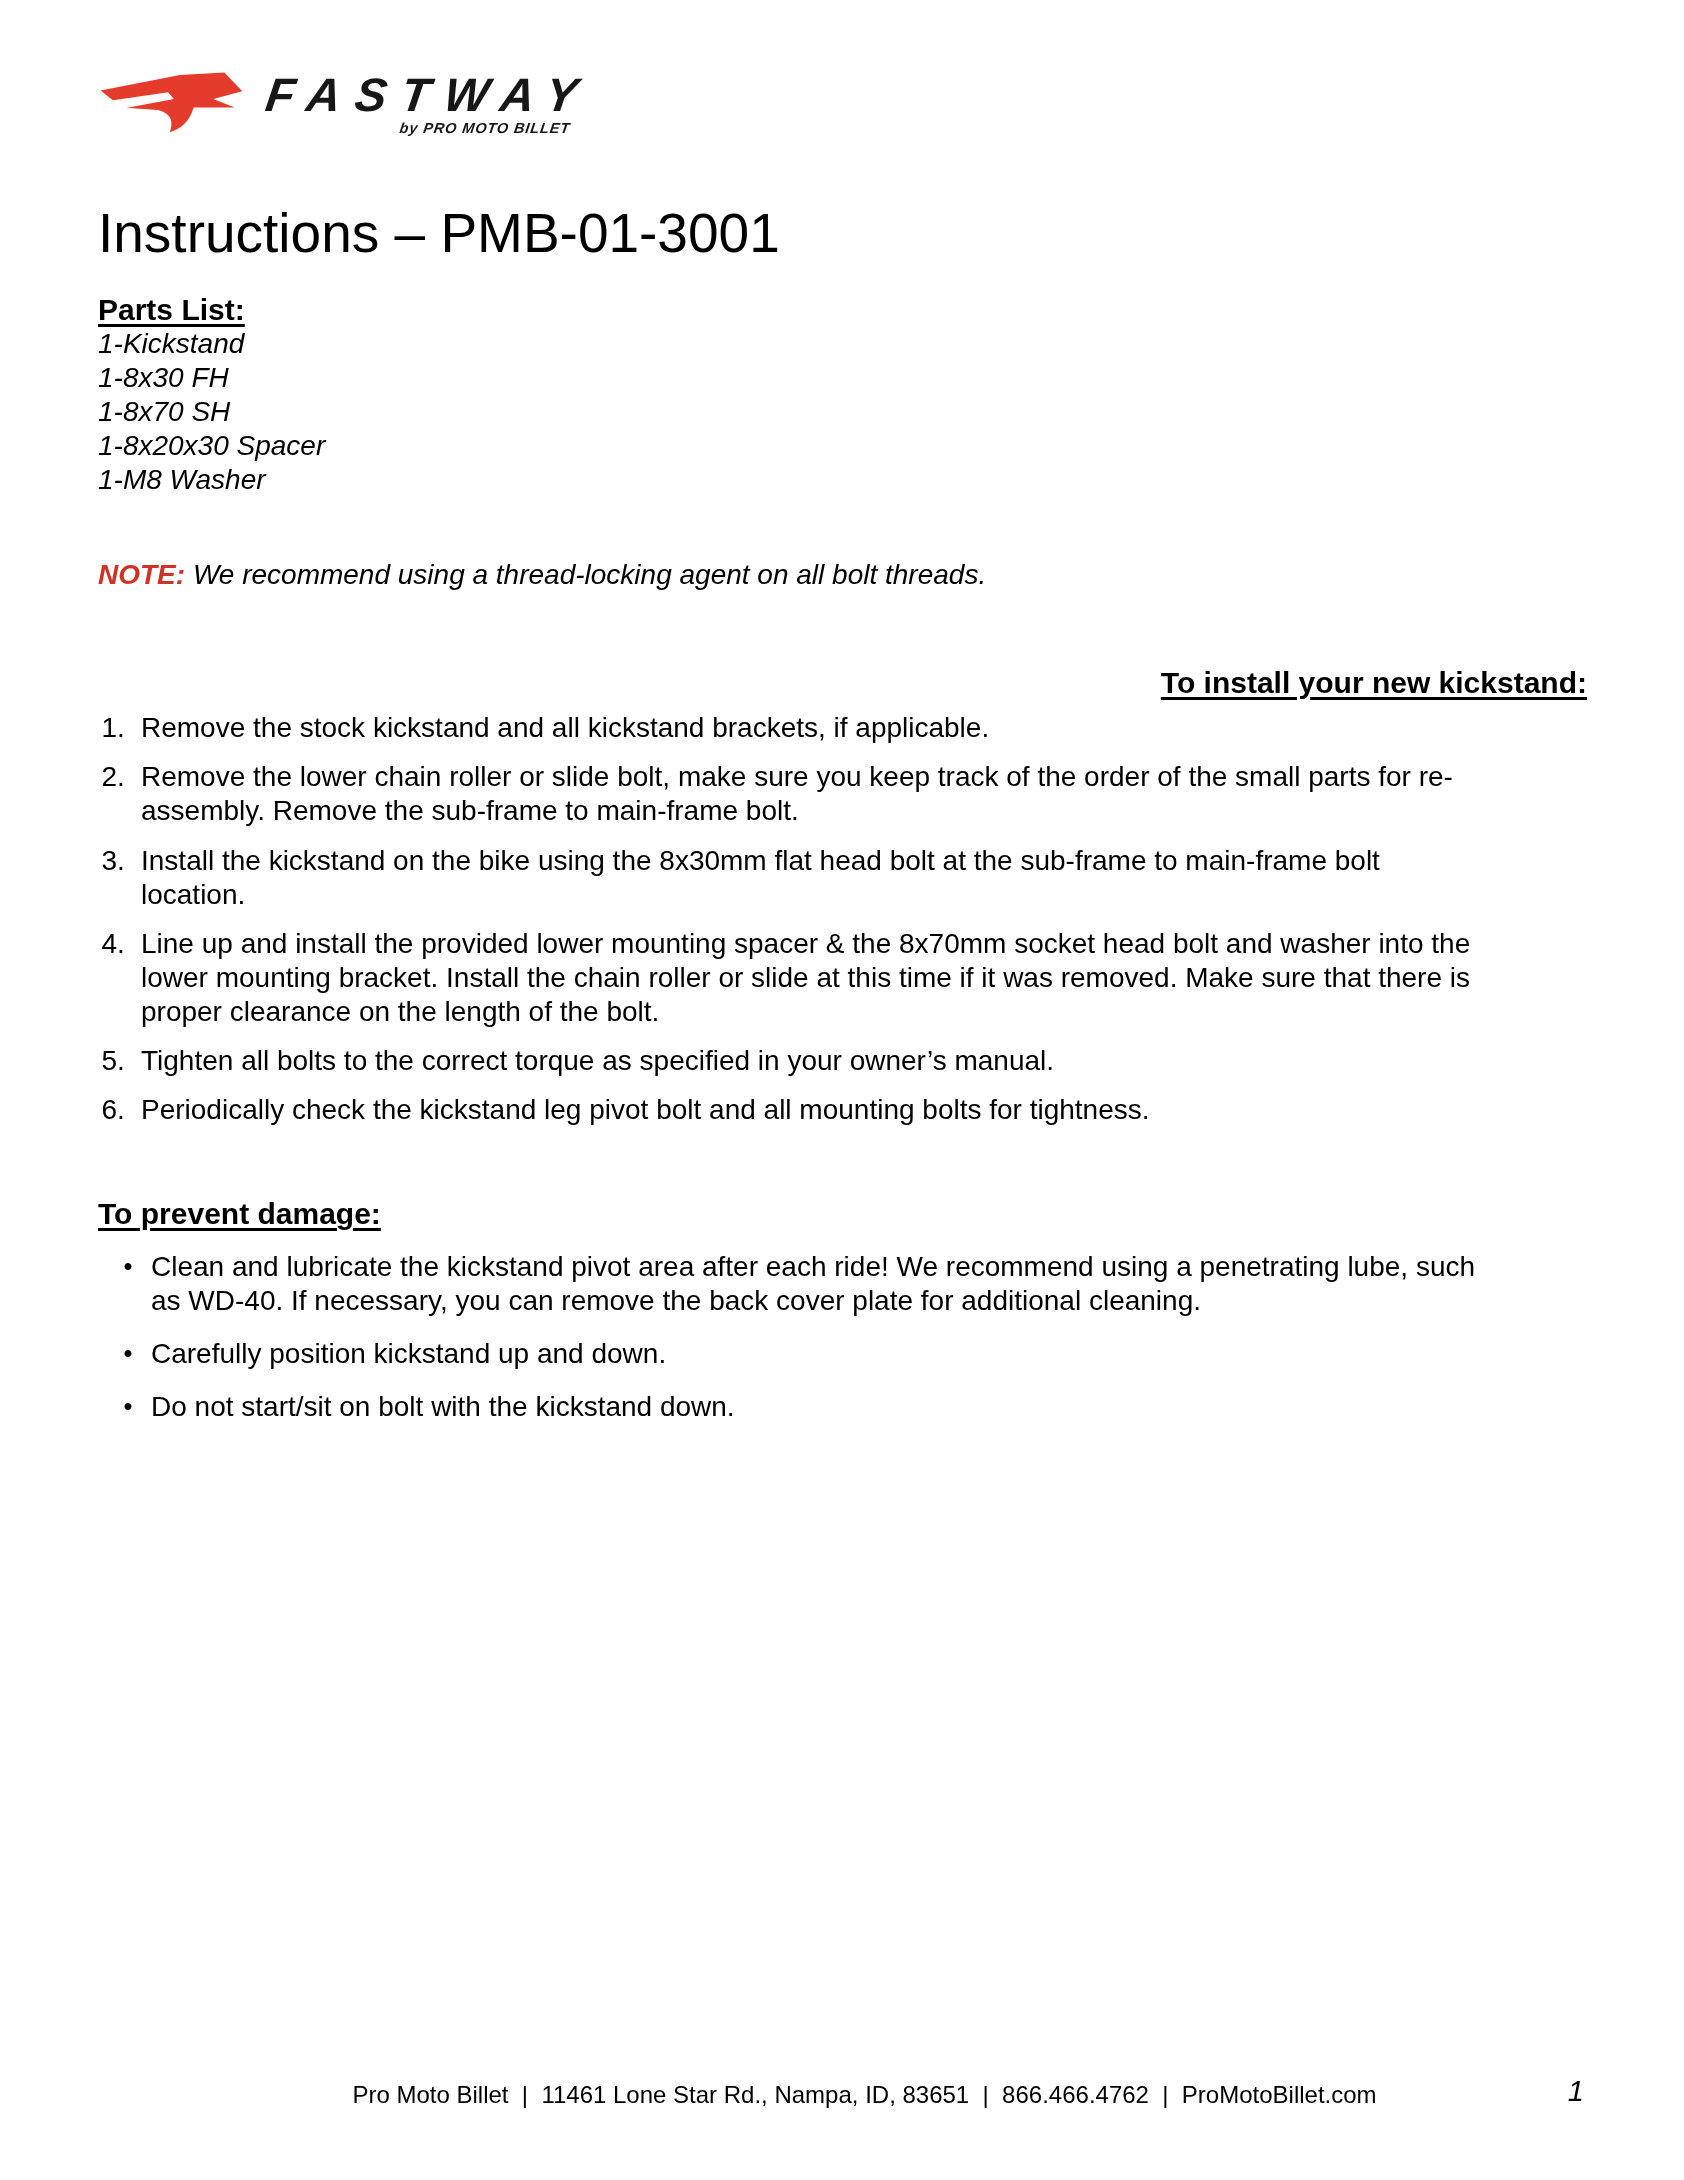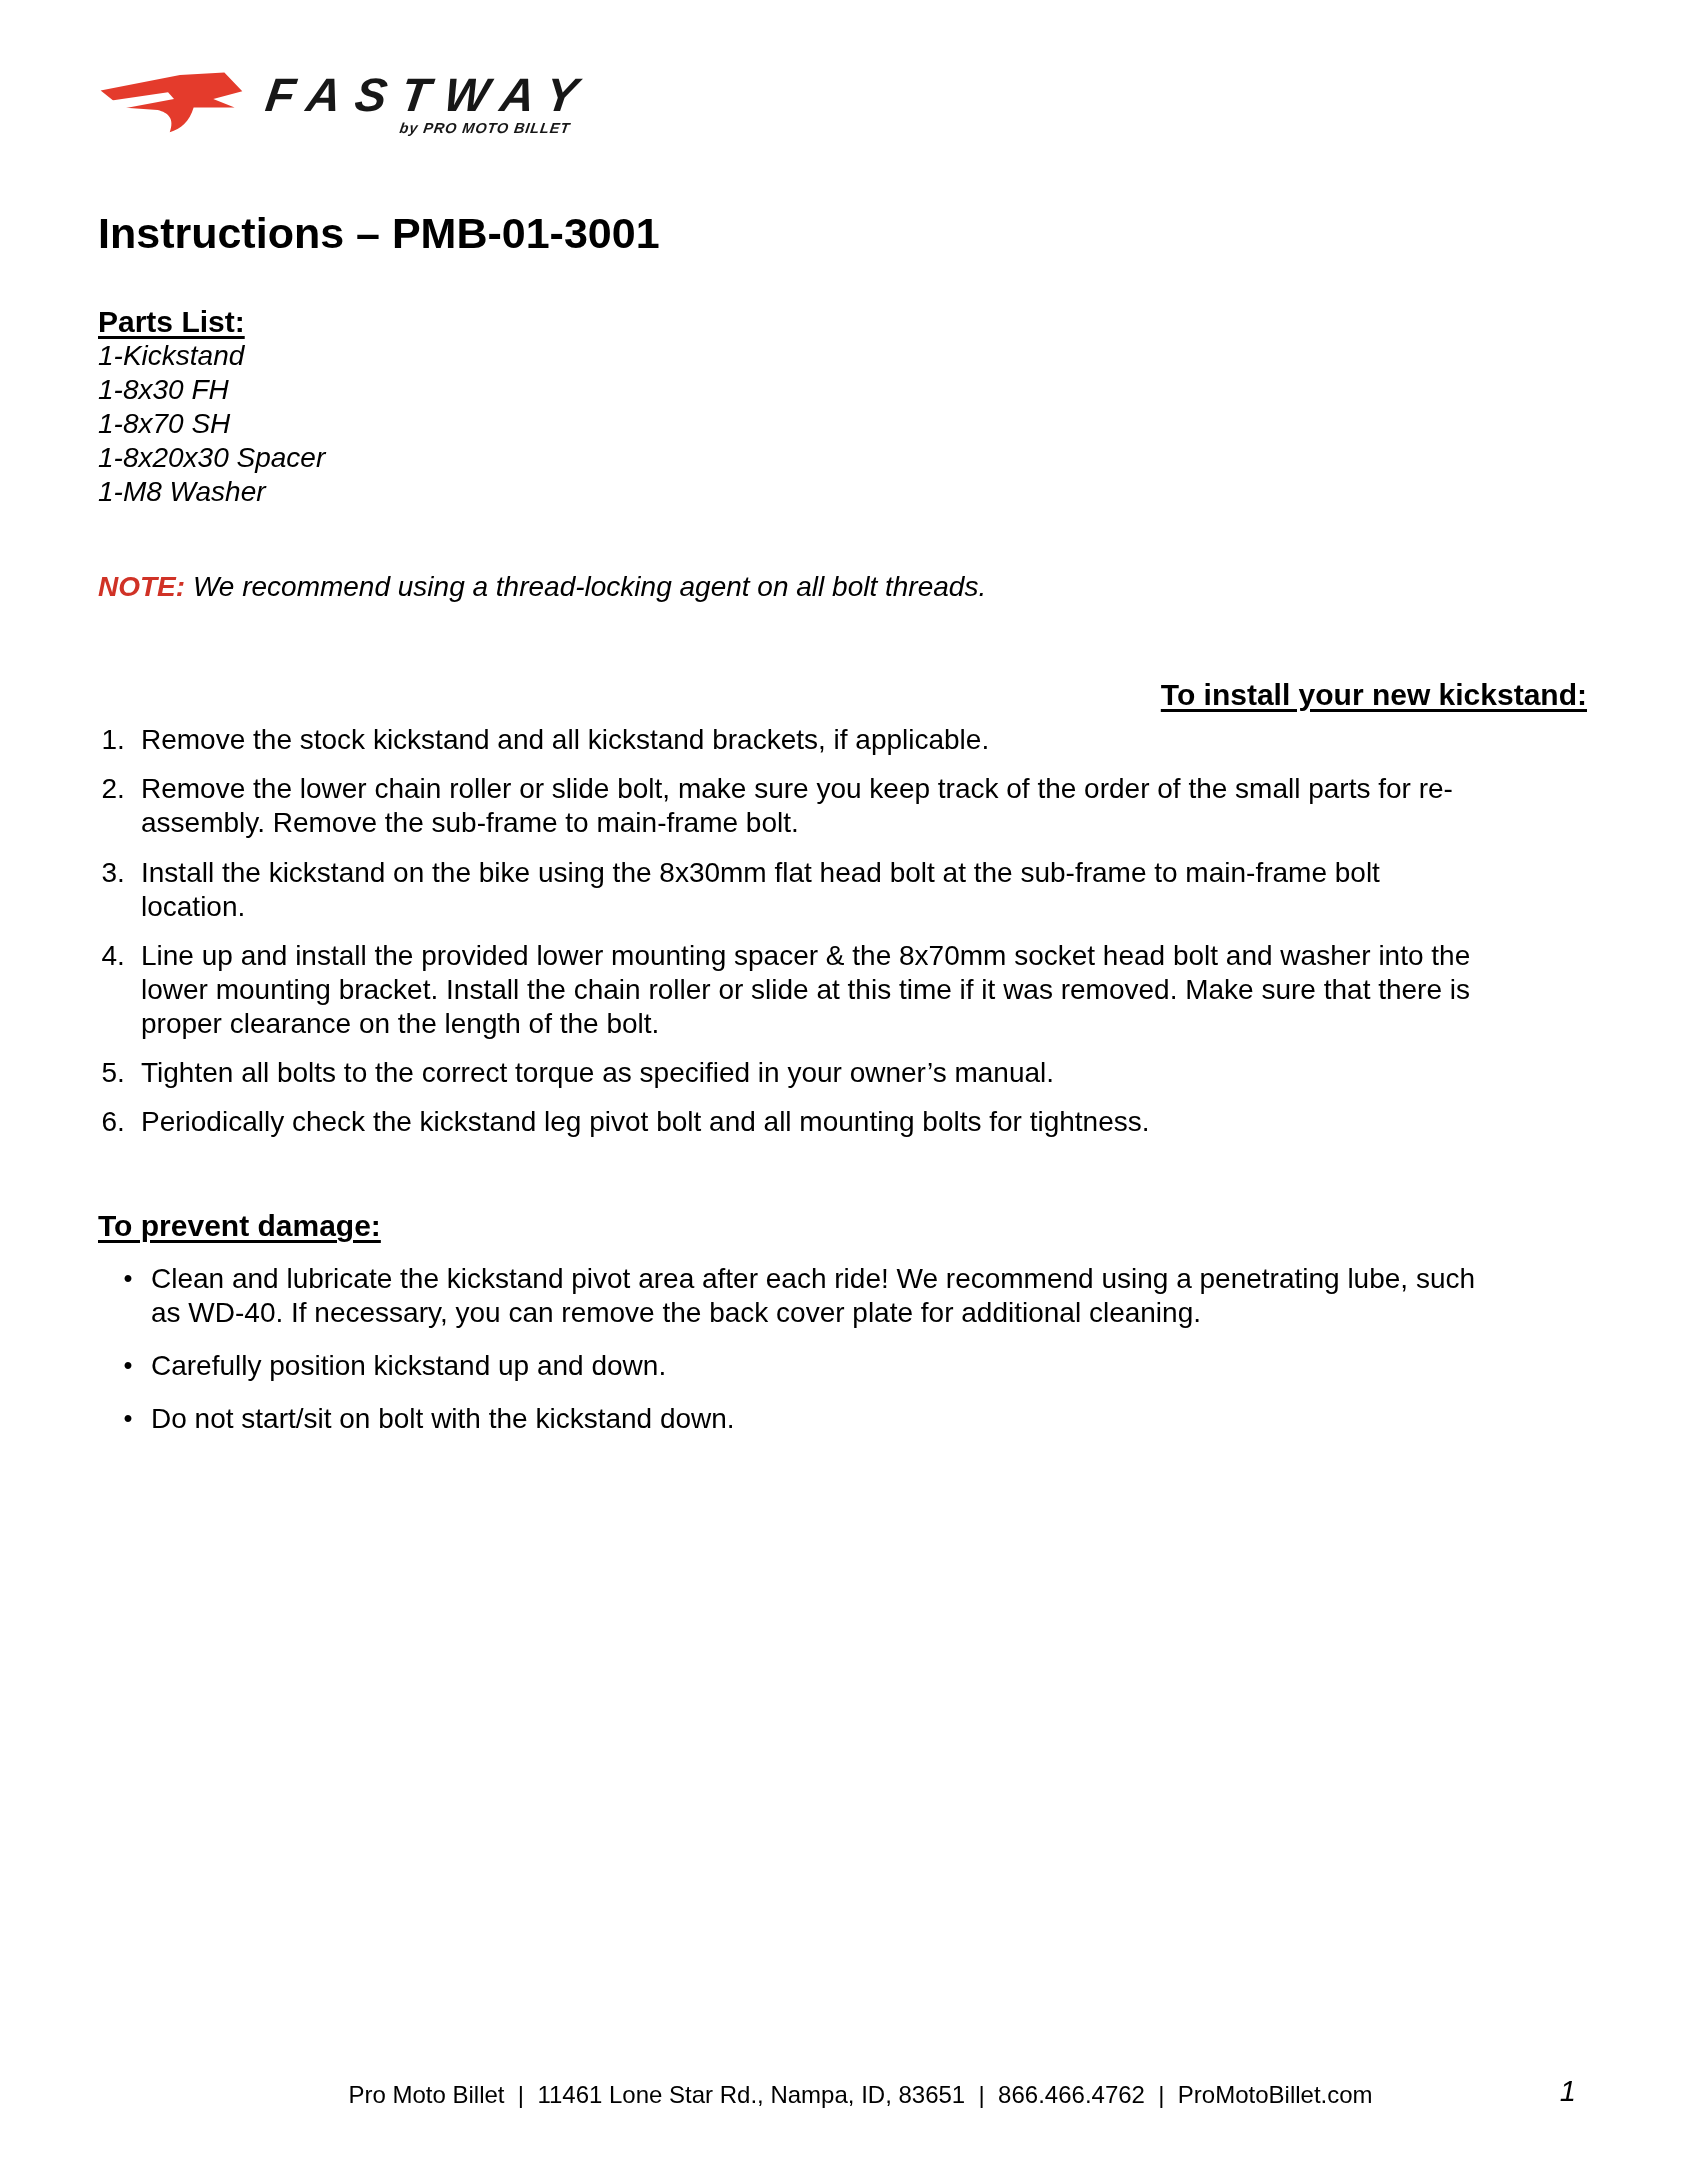--- a/index.html
+++ b/index.html
@@ -27,22 +27,22 @@
   }
   .byline {
     font-size: 14.5px; font-weight: bold; font-style: italic;
     letter-spacing: 0.9px; text-align: right; margin-top: 0.9px; padding-right: 19px;
     transform: skewX(-8deg); transform-origin: left bottom;
     color: #171717; white-space: nowrap;
   }
 
   
   h1.title {
-    font-size: 43px; font-weight: bold; line-height: 49px;
-    margin: 0 0 47px 0;
+    font-size: 55px; font-weight: normal; line-height: 49px;
+    margin: 0 0 35px 0;
   }
   .bodytext { font-size: 28px; line-height: 34px; }
   p.intro { margin: 0 0 28px 0; }
 
   h2.sechead {
     font-size: 30px; font-weight: bold; 
     line-height: 34px; margin: 0;
     text-decoration: underline;
     text-decoration-thickness: 2.6px;
     text-underline-offset: 4.3px;
@@ -60,21 +60,21 @@
 
   section.prevent { margin-top: 70px; }
   section.prevent h2.sechead { margin-bottom: 19px; }
   ul.bullets { list-style: none; margin: 0; padding: 0; }
   ul.bullets li { position: relative; padding-left: 53px; margin-bottom: 19px; }
   ul.bullets .bullet { position: absolute; left: 25.6px; top: -1.7px; font-size: 25.6px; }
 
   .ln { display: block; white-space: nowrap; }
 
   
-  footer.pagefooter { position: absolute; left: 0; right: 8px; bottom: 68px; height: 34px; margin-left: 44px; }
+  footer.pagefooter { position: absolute; left: 0; right: 0; bottom: 68px; height: 34px; margin-left: 44px; }
   .footer-info { text-align: center; font-size: 24px; line-height: 31px; white-space: pre; }
   .footer-page {
     position: absolute; right: 101px; top: -5.1px;
     font-size: 29px; font-style: italic; line-height: 34px;
   }
 </style>
 </head>
 <body>
 
 <div class="page">

